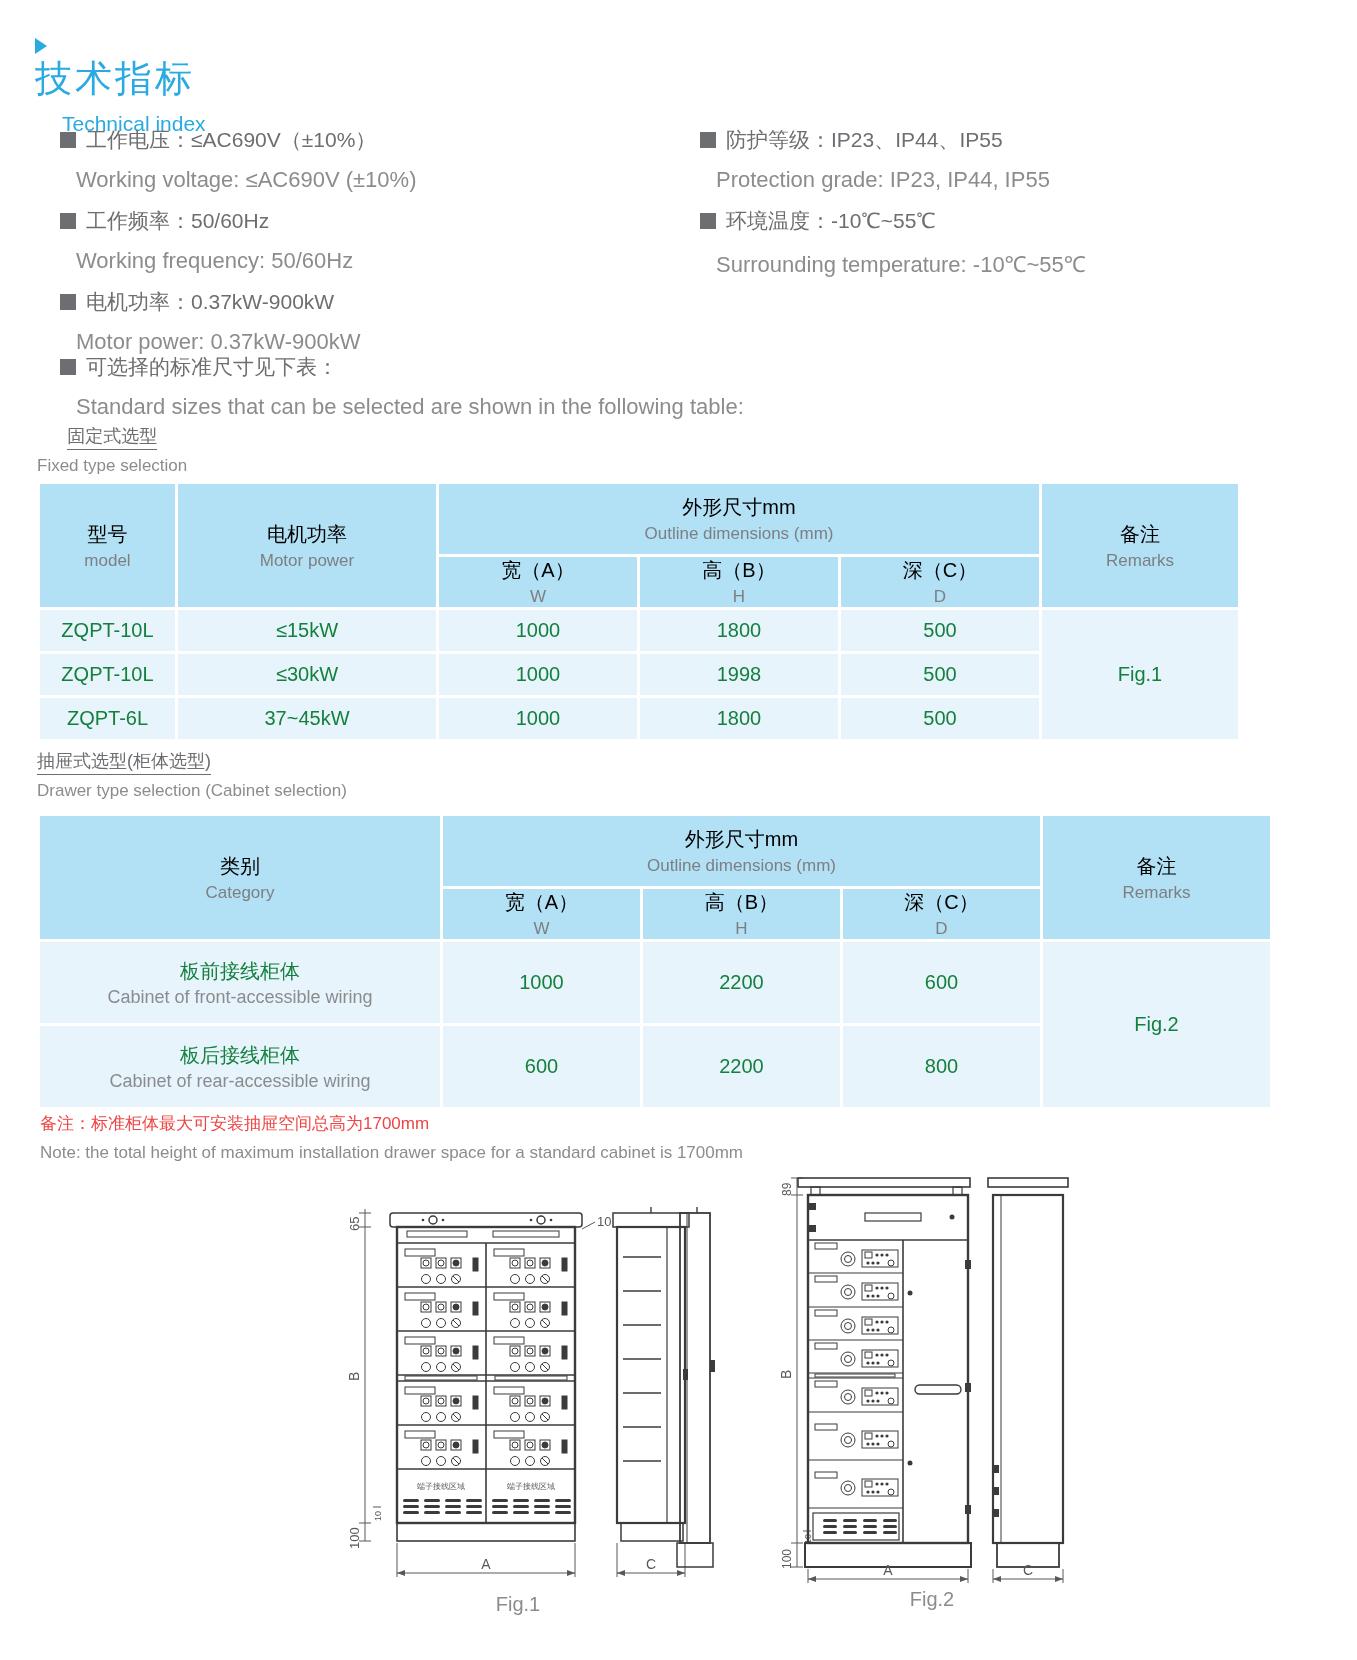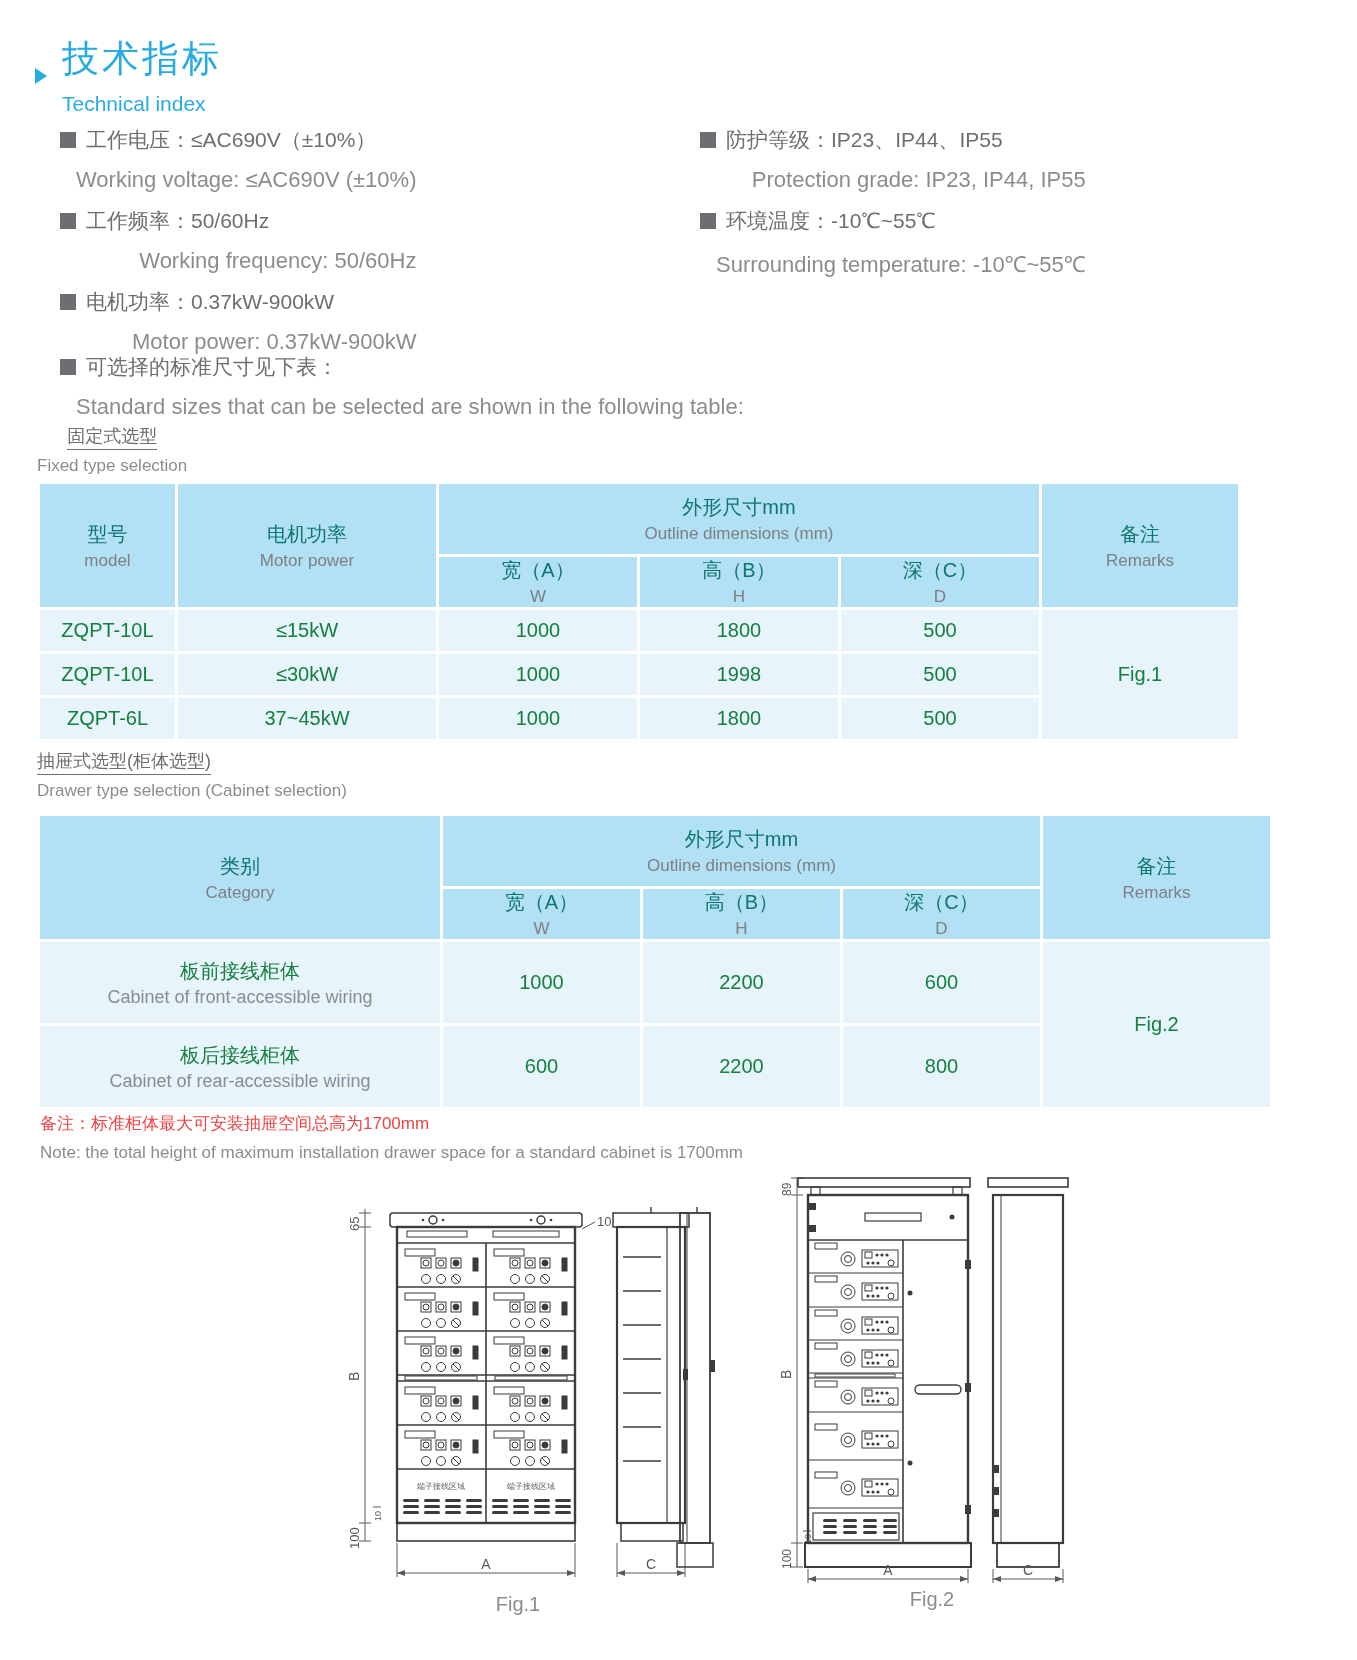--- a/index.html
+++ b/index.html
@@ -1,48 +1,48 @@
 <!DOCTYPE html>
 <html><head>
 <meta charset="utf-8">
 <style>
   html,body{margin:0;padding:0;background:#ffffff;}
   .page{position:relative;width:1357px;height:1660px;background:#fff;
         font-family:"Liberation Sans",sans-serif;overflow:hidden;}
 
   
   .hdr{position:absolute;left:35px;top:34px;}
-  .hdr .trow{display:flex;align-items:flex-end;}
+  .hdr .trow{display:flex;align-items:flex-start;flex-direction:column;}
   .arrow{width:0;height:0;border-left:12px solid #29abe2;border-top:8px solid transparent;
          border-bottom:8px solid transparent;margin-right:15px;margin-top:4px;}
   .hdr h1{margin:0;font-size:37px;font-weight:normal;color:#29abe2;letter-spacing:3px;}
   .hdr .sub{margin-left:27px;margin-top:8px;font-size:21px;color:#29abe2;}
 
   
   .specs{position:absolute;}
   .specs-left{left:60px;top:126px;}
   .specs-right{left:700px;top:126px;}
-  .spec{margin-bottom:13px;text-align:right;}
+  .spec{margin-bottom:13px;}
   .spec .cn{font-size:21px;color:#6d6e71;display:flex;align-items:center;}
   .bullet{display:inline-block;width:16px;height:16px;background:#6d6e71;margin-right:10px;flex:0 0 auto;}
   .spec .en{font-size:22px;color:#8a8c8e;margin:13px 0 14px 16px;}
 
   .intro{position:absolute;left:60px;top:353px;}
 
   
   .ttl{position:absolute;}
   .ttl .cn{font-size:18px;color:#6d6e71;border-bottom:1px solid #6d6e71;display:inline-block;padding-bottom:1px;}
   .ttl .en{font-size:17px;color:#8a8c8e;margin-top:6px;}
 
   
   table.spec-table{position:absolute;border-collapse:collapse;table-layout:fixed;}
   table.spec-table th,table.spec-table td{border:3px solid #ffffff;padding:0;text-align:center;vertical-align:middle;}
   table.spec-table th{background:#b2e0f5;font-weight:normal;}
   table.spec-table td{background:#e7f4fc;}
-  .hcn{display:block;font-size:20px;color:#0f766e;}
+  .hcn{display:block;font-size:20px;color:#000000;}
   .hen{display:block;font-size:17px;color:#7d7f82;margin-top:3px;}
   .vcn{font-size:20px;color:#15803d;}
   .ven{display:block;font-size:18px;color:#8a8c8e;margin-top:2px;}
   #t1{left:37px;top:481px;width:1201px;}
   #t2{left:37px;top:813px;width:1233px;}
 
   
   .note{position:absolute;left:40px;top:1112px;}
   .note .cn{font-size:17px;color:#ef4444;}
   .note .en{font-size:17px;color:#8a8c8e;margin-top:8px;}

